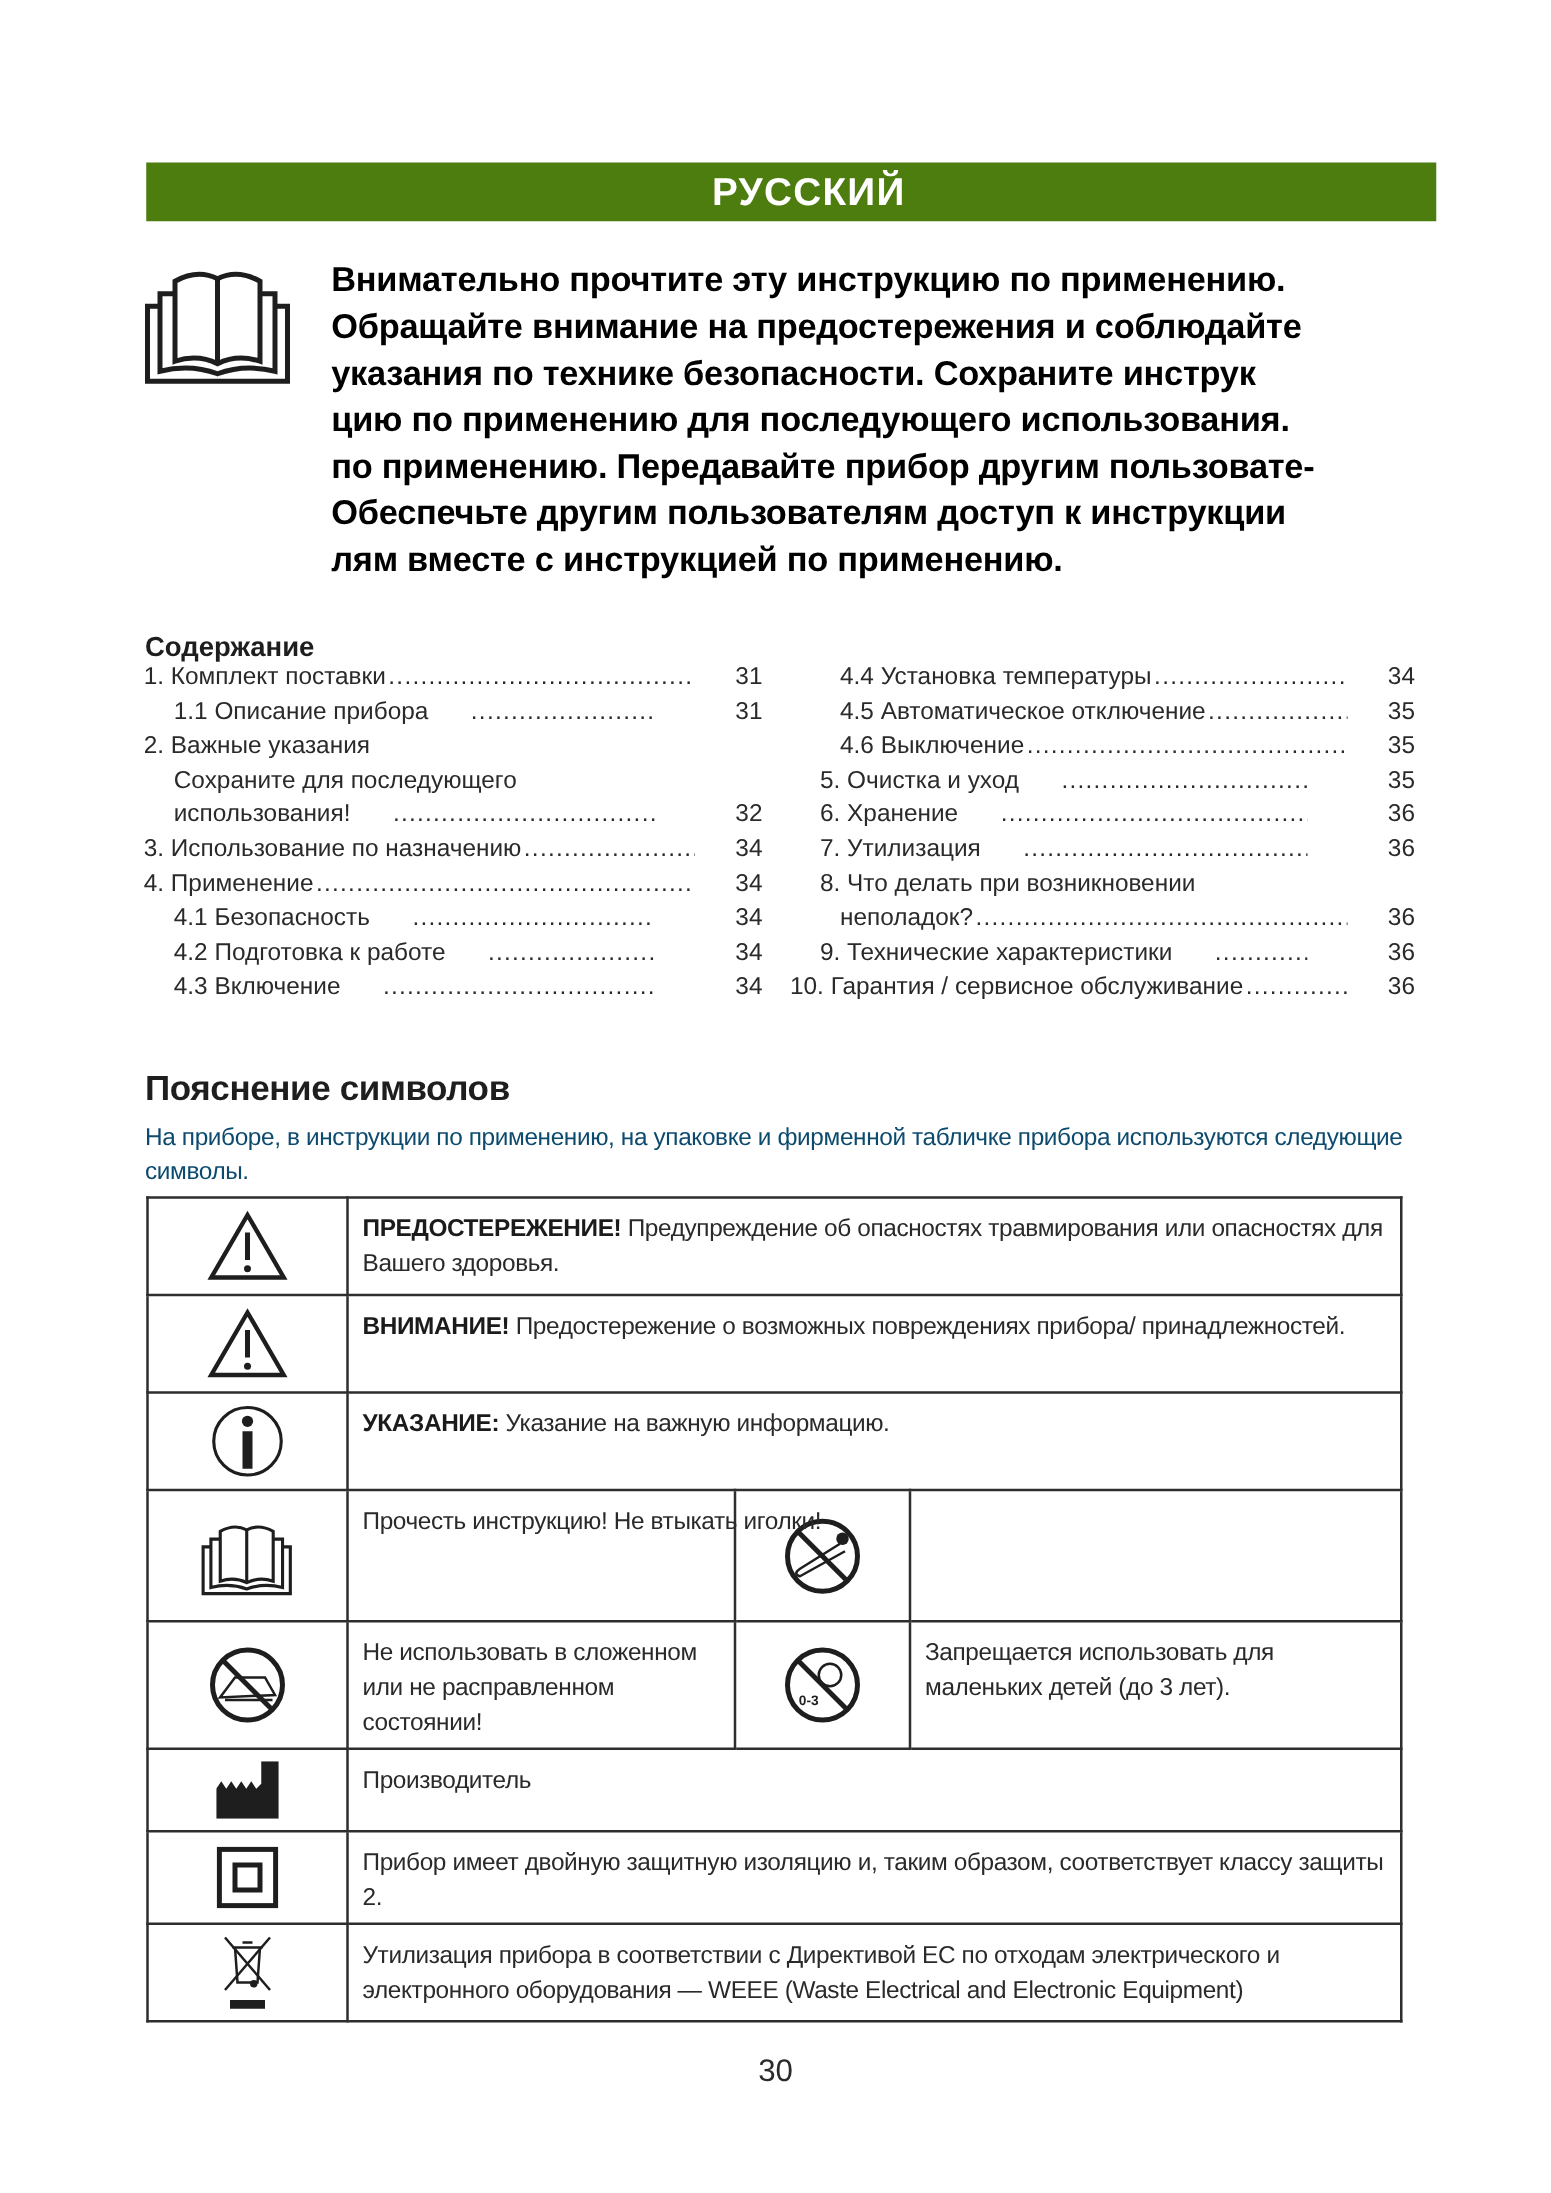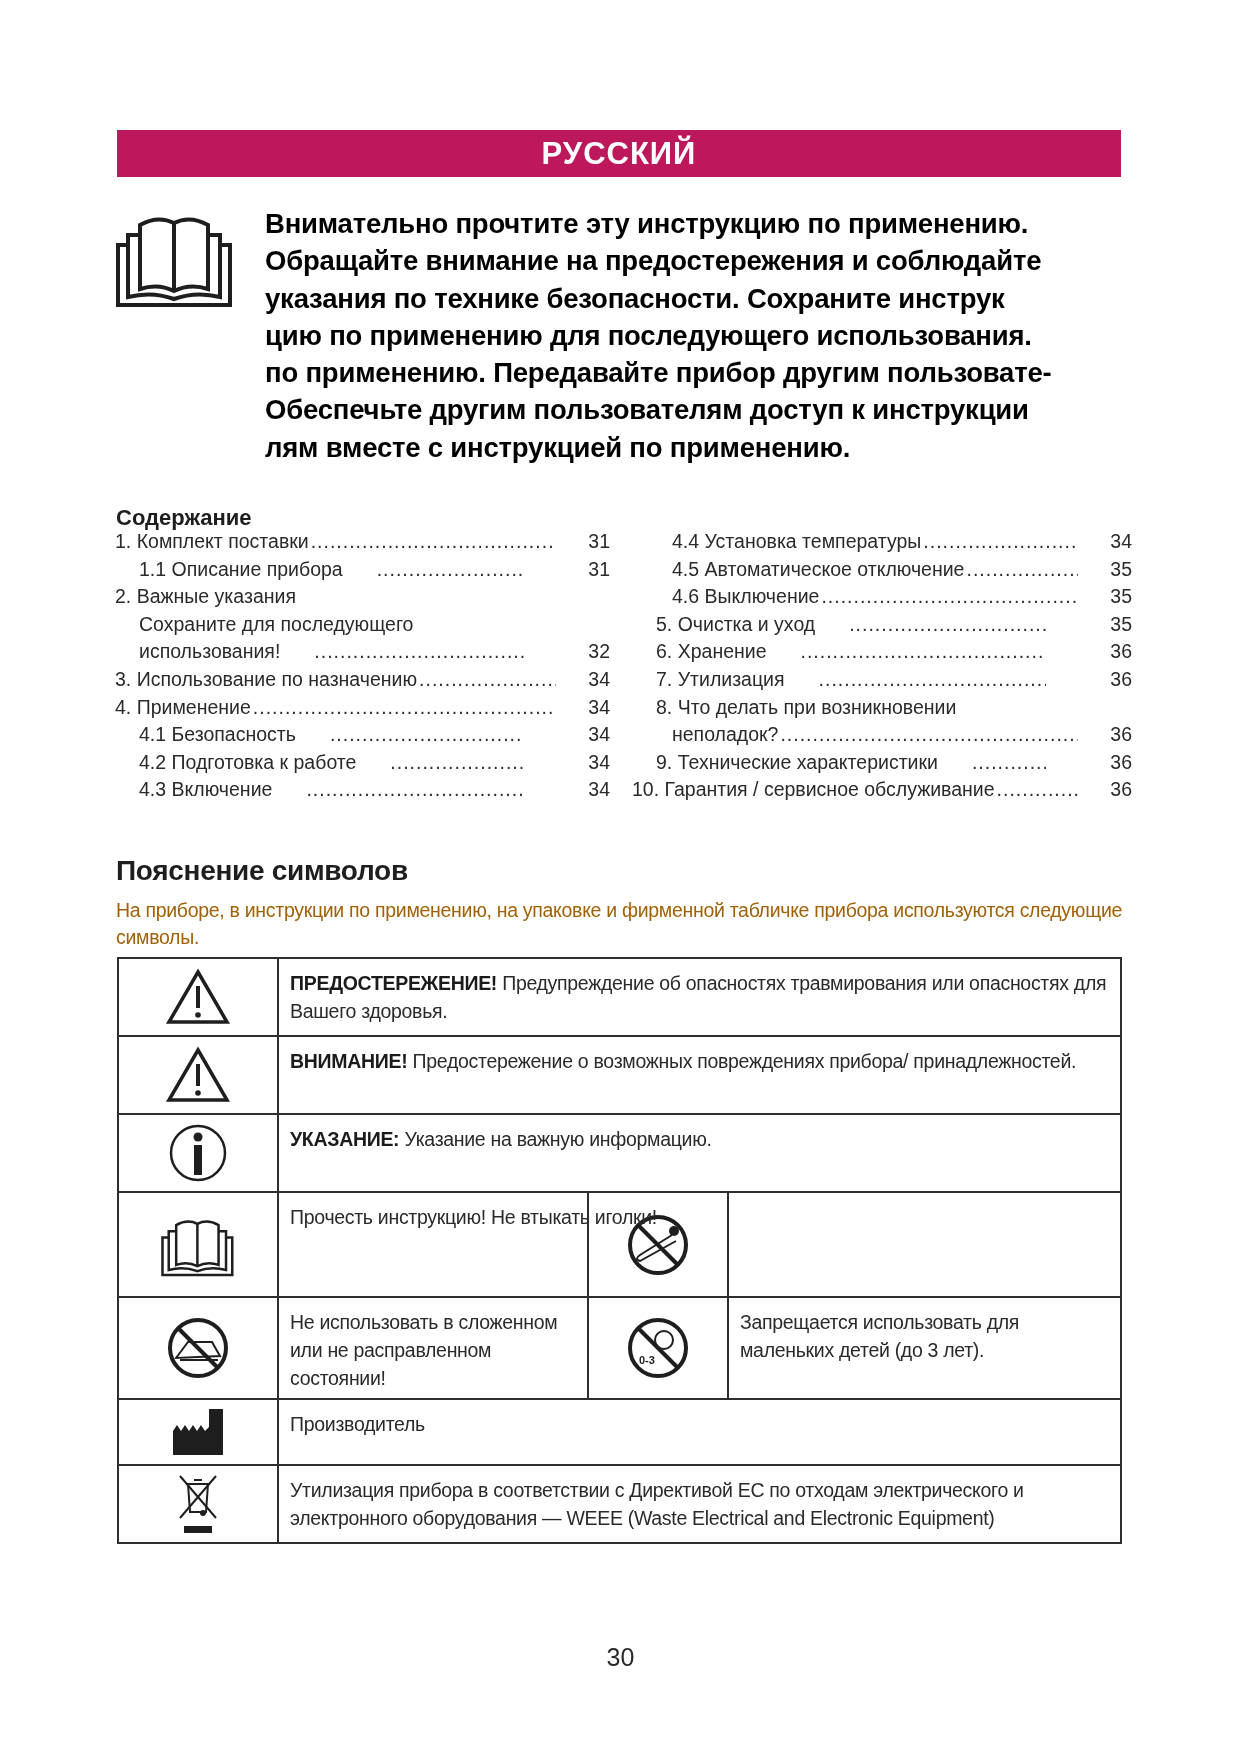--- a/index.html
+++ b/index.html
@@ -1,39 +1,39 @@
 <!DOCTYPE html>
 <html><head>
   <meta charset="utf-8">
   <style>
     html, body { margin: 0; padding: 0; background: #ffffff; }
     body { width: 1241px; height: 1754px; position: relative; overflow: hidden;
            font-family: "Liberation Sans", sans-serif; color: #1e1e1e; }
     .lang-bar { position: absolute; left: 117px; top: 130px; width: 1004px; height: 47px;
-                background: #be185d; color: #fff; text-align: center;
-                font-weight: bold; font-size: 31px; line-height: 47px; letter-spacing: 1px; }
+                background: #4d7c0f; color: #fff; text-align: center;
+                font-weight: bold; font-size: 31px; line-height: 47px; letter-spacing: 1px; padding-left: 28px; }
     .intro-icon { position: absolute; left: 114px; top: 205px; width: 122px; height: 104px; }
     .intro-text { position: absolute; left: 265px; top: 205px; width: 880px;
                   font-weight: bold; font-size: 27.5px; line-height: 37.3px; color: #000000;
                   letter-spacing: -0.2px; }
     .intro-text div { white-space: nowrap; }
     .toc-title { position: absolute; left: 116px; top: 505px; font-weight: bold; font-size: 22px; }
     .toc-col { position: absolute; font-size: 19.5px; line-height: 27.6px; color: #2a2a2a; }
     .toc-col.left { left: 115px; top: 528px; width: 495px; }
     .toc-col.right { left: 632px; top: 528px; width: 500px; }
     .toc-row { display: flex; align-items: baseline; white-space: nowrap; height: 27.6px; }
     .toc-label { flex: 0 0 auto; }
     .toc-dots { flex: 1 1 auto; overflow: hidden; margin: 0 2px; letter-spacing: 1px; }
     .toc-dots::before { content: "................................................................................................................................"; }
     .toc-page { flex: 0 0 auto; margin-left: 30px; }
     .ind1 { padding-left: 24px; gap: 32px; }
     .ind2 { padding-left: 40px; }
     .sym-title { position: absolute; left: 116px; top: 855px; font-weight: bold; font-size: 28px; letter-spacing: -0.3px; }
     .sym-intro { position: absolute; left: 116px; top: 897px; width: 1020px;
-                 font-size: 19.5px; line-height: 27px; color: #a16207; letter-spacing: -0.3px; }
+                 font-size: 19.5px; line-height: 27px; color: #0c4a6e; letter-spacing: -0.3px; }
     table.sym { position: absolute; left: 117px; top: 957px; width: 1005px; border-collapse: collapse;
                 table-layout: fixed; }
     table.sym td { border: 2px solid #2e2e2e; vertical-align: top; padding: 0; }
     table.sym td.ic { width: 160px; text-align: center; vertical-align: middle; }
     table.sym td.tx { padding: 10px 10px 6px 11px; font-size: 19.5px; line-height: 28px;
                       color: #2a2a2a; letter-spacing: -0.3px; }
     table.sym td.ic2 { width: 140px; text-align: center; vertical-align: middle; }
     .b { font-weight: bold; color: #1b1b1b; }
     .page-num { position: absolute; left: 0; width: 1241px; top: 1643px; text-align: center;
                 font-size: 25px; color: #2a2a2a; }
@@ -249,20 +249,29 @@
     <td class="tx"><span>Запрещается использовать для маленьких детей (до 3 лет).</span></td>
   </tr>
   <tr style="height:66px">
     <td class="ic">
       <svg width="50" height="46" viewBox="0 0 50 46">
         <path d="M0 46 L0 22 L4 16 L8 22 L12 16 L16 22 L20 16 L24 22 L28 16 L32 22 L36 18 L36 0 L50 0 L50 46 Z" fill="#1e1e1e"></path>
       </svg>
     </td>
     <td class="tx" colspan="3"><span>Производитель</span></td>
   </tr>
+  <tr style="height:71px">
+    <td class="ic">
+      <svg width="50" height="50" viewBox="0 0 50 50">
+        <rect x="2.5" y="2.5" width="45" height="45" fill="none" stroke="#1e1e1e" stroke-width="4"></rect>
+        <rect x="15" y="15" width="20" height="20" fill="none" stroke="#1e1e1e" stroke-width="4"></rect>
+      </svg>
+    </td>
+    <td class="tx" colspan="3"><span> Прибор имеет двойную защитную изоляцию и, таким образом, соответствует классу защиты 2.</span></td>
+  </tr>
   <tr style="height:78px">
     <td class="ic">
       <svg width="44" height="64" viewBox="0 0 44 64">
         <path d="M12 12 L32 12 L30 40 L14 40 Z M10 12 L34 12 M18 8 L26 8" fill="none" stroke="#1e1e1e" stroke-width="2"></path>
         <circle cx="27" cy="41" r="3" fill="#1e1e1e"></circle>
         <line x1="4" y1="4" x2="40" y2="46" stroke="#1e1e1e" stroke-width="2"></line>
         <line x1="40" y1="4" x2="4" y2="46" stroke="#1e1e1e" stroke-width="2"></line>
         <rect x="8" y="54" width="28" height="7" fill="#1e1e1e"></rect>
       </svg>
     </td>

